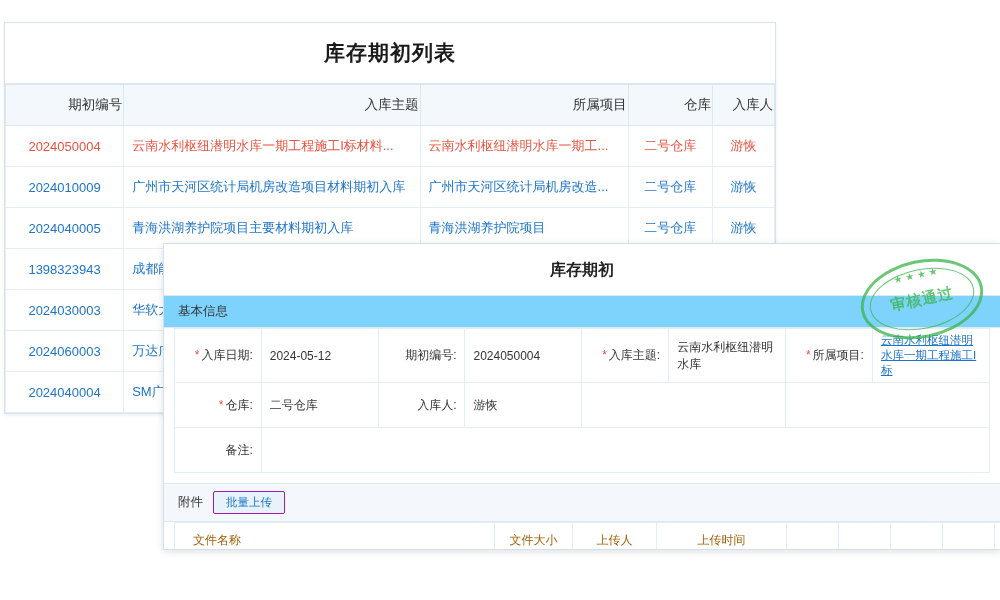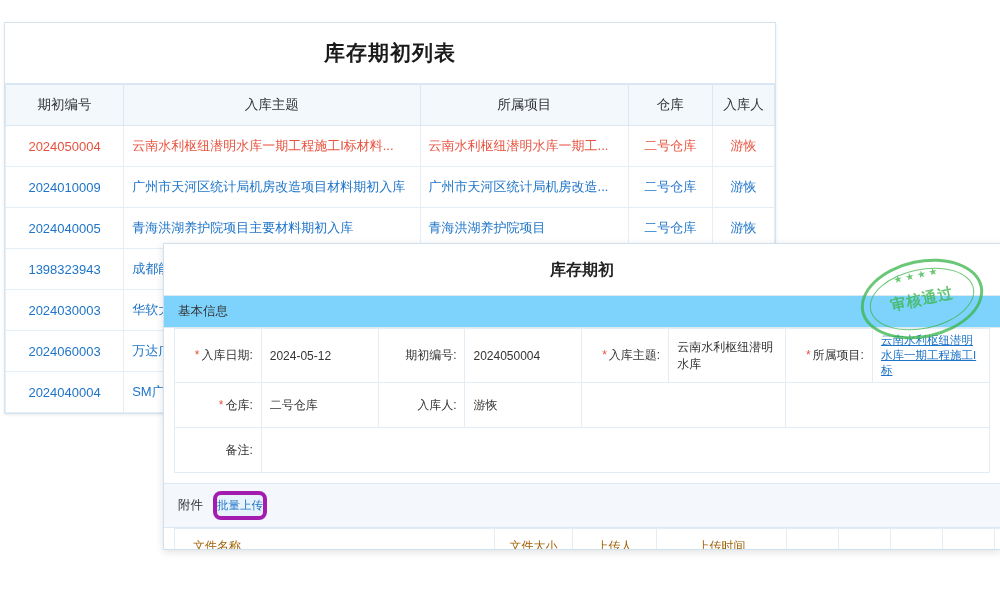--- a/index.html
+++ b/index.html
@@ -36,21 +36,21 @@
     width: 100%;
     table-layout: fixed;
   }
   table.list-table th {
     background: #f3f8fd;
     color: #333;
     font-size: 13.5px;
     font-weight: normal;
     height: 38px;
     border: 1px solid #dbe7f3;
-    text-align: center;
+    text-align: right;
   }
   table.list-table td {
     border: 1px solid #e4eef7;
     height: 40px;
     font-size: 13px;
     color: #1d74c8;
     text-align: center;
     padding: 0 8px;
     white-space: nowrap;
     overflow: hidden;
@@ -135,25 +135,25 @@
     padding: 7px 14px;
     font-size: 12.5px;
     color: #333;
     margin-top: 10px;
     display: flex;
     align-items: center;
     gap: 10px;
   }
   .btn-upload {
     background: #e8f2fb;
-    border: 4px solid #a21caf;
+    border: 1px solid #a21caf;
     color: #1d74c8;
     font-size: 11.5px;
-    padding: 3px 0;
-    border-radius: 8px;
+    padding: 3px 12px;
+    border-radius: 2px;
     cursor: pointer;
   }
   table.attach-table {
     border-collapse: collapse;
     width: calc(100% - 20px);
     margin: 0 10px;
     table-layout: fixed;
   }
   table.attach-table th {
     border: 1px solid #e3edf6;

